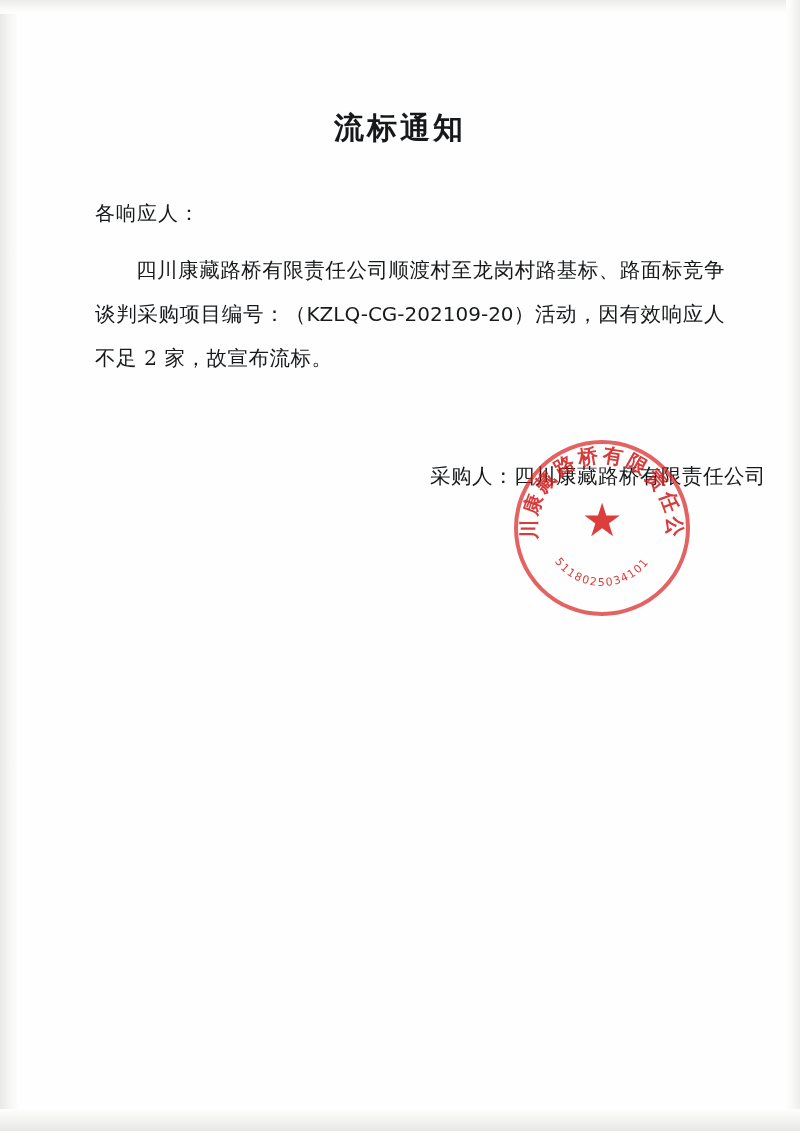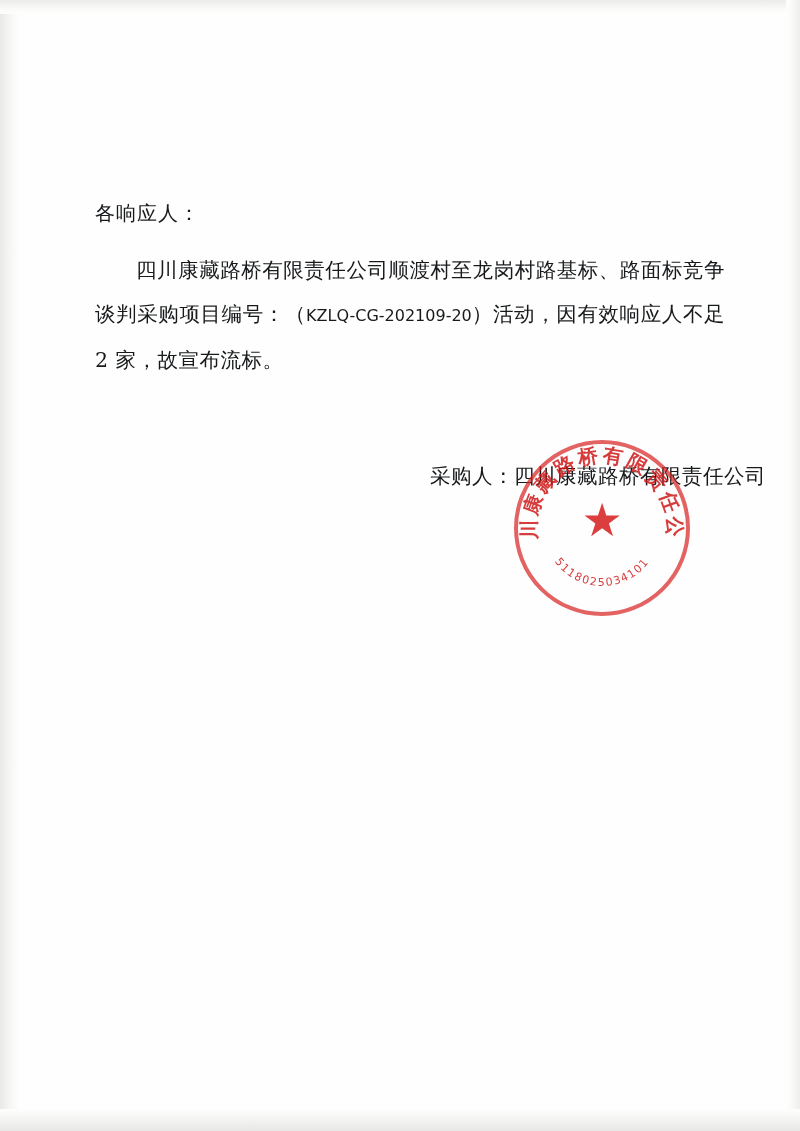--- a/index.html
+++ b/index.html
@@ -93,21 +93,21 @@
     text-justify: inter-ideograph;
     letter-spacing: 0.5px;
     font-family: "DejaVu Serif", "Liberation Serif", serif;
   }
   .body-block .indent {
     display: inline-block;
     width: 41px;
   }
   .code {
     font-family: "DejaVu Sans", "Liberation Sans", sans-serif;
-    font-size: 16px;
+    font-size: 20px;
     letter-spacing: 0px;
   }
 
   .signature {
     position: absolute;
     top: 462px;
     left: 0;
     width: 730px;
     text-align: right;
     font-size: 20.5px;
@@ -182,20 +182,21 @@
 <body>
 
 <div class="page">
   <div class="scan-edge-left"></div>
   <div class="scan-edge-top"></div>
   <div class="scan-edge-right"></div>
   <div class="scan-edge-bottom"></div>
 
   <div class="content">
 
+    <div class="doc-title">流标通知</div>
 
     <div class="salutation">各响应人：</div>
 
     <div class="body-block">
       <span class="indent"></span><span>四川康藏路桥有限责任公司顺渡村至龙岗村路基标、路面标竞争谈判采购项目编号：（</span><span class="code">KZLQ-CG-202109-20</span><span>）活动，因有效响应人不足 2 家，故宣布流标。</span>
     </div>
 
     <div class="signature">采购人：四川康藏路桥有限责任公司</div>
 
 

